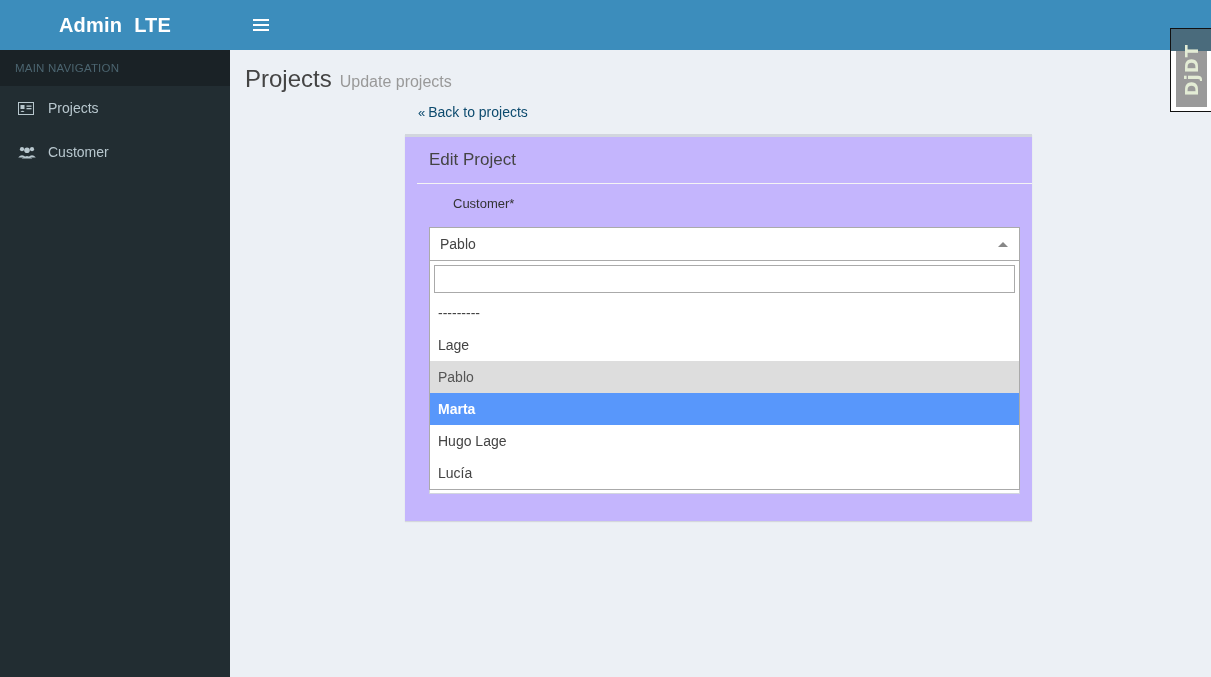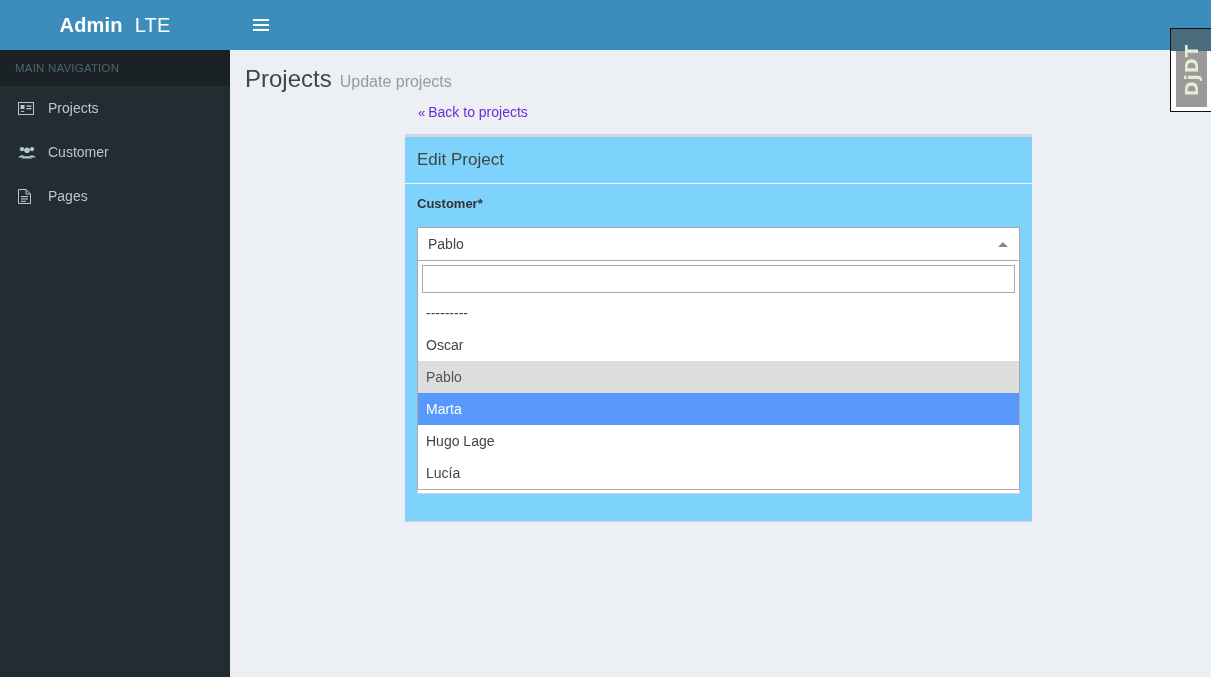--- a/index.html
+++ b/index.html
@@ -17,21 +17,21 @@
   
   .logo {
     position: absolute; left: 0; top: 0;
     width: 230px; height: 51px;
     background: #3c8dbc;
     color: #fff;
     display: flex; align-items: center; justify-content: center;
     font-size: 20px; letter-spacing: .2px;
   }
   .logo .lt-bold { font-weight: bold; }
-  .logo .lt-light { font-weight: 400; margin-left: 12px; }
+  .logo .lt-light { font-weight: 700; margin-left: 12px; }
 
   .navbar {
     position: absolute; left: 230px; top: 0;
     width: 981px; height: 50px;
     background: #3c8dbc;
   }
   .navbar-toggle {
     position: absolute; left: 8px; top: 0;
     width: 45px; height: 50px;
     display: flex; align-items: center; justify-content: center;
@@ -86,47 +86,49 @@
   .content-header h1 {
     margin: 0; font-size: 24px; font-weight: 300; color: #444;
     display: inline-block;
   }
   .content-header small {
     font-size: 16px; font-weight: 300; color: #999; margin-left: 8px;
   }
 
   .back-link-row { padding: 10px 15px 0 188px; }
   .back-link {
-    color: #6d28d9; font-size: 14px; text-decoration: none; cursor: pointer;
+    color: #0c4a6e; font-size: 14px; text-decoration: none; cursor: pointer;
   }
   .back-chev { font-size: 13px; margin-right: 3px; }
 
   
   .box-wrap { padding: 13px 15px 0 175px; }
   .box {
     position: relative;
-    background: #7dd3fc;
+    background: #c4b5fd;
     border-top: 3px solid #d2d6de;
     width: 627px;
     box-shadow: 0 1px 1px rgba(0,0,0,.1);
+    padding-left: 12px;
   }
   .box-header {
     padding: 14px 12px;
     border-bottom: 1px solid #f4f4f4;
   }
   .box-title {
     font-size: 17px; font-weight: 400; color: #444; line-height: 1;
   }
   .box-body { padding: 12px; }
 
   .form-group { margin-bottom: 15px; position: relative; }
   .form-label {
     display: block;
-    font-size: 13px; font-weight: bold; color: #333;
+    font-size: 13px; font-weight: normal; color: #333;
     margin-bottom: 5px;
+    margin-left: 24px;
   }
   .form-control {
     display: block; width: 100%;
     height: 34px; padding: 6px 12px;
     font-size: 14px; color: #555;
     background: #fff;
     border: 1px solid #d2d6de;
     border-radius: 0;
     font-family: "Liberation Sans", sans-serif;
     outline: none;
@@ -187,20 +189,21 @@
     cursor: pointer;
     line-height: 16px;
   }
   .select2-option.is-selected {
     background: #ddd;
     color: #555;
   }
   .select2-option.is-highlighted {
     background: #5897fb;
     color: #fff;
+    font-weight: bold;
   }
 
   
   .behind-field {
     border: 1px solid #d2d6de;
     background: #fff;
     width: 100%;
   }
   .behind-input { height: 34px; }
   .behind-textarea { height: 100px; position: relative; }
@@ -284,32 +287,20 @@
           <circle cx="14" cy="3.2" r="2.1" fill="#b8c7ce"></circle>
           <circle cx="9" cy="4.2" r="2.8" fill="#b8c7ce"></circle>
           <path d="M0.2 11.5 q3.8-4.4 7.6 0z" fill="#b8c7ce"></path>
           <path d="M10.2 11.5 q3.8-4.4 7.6 0z" fill="#b8c7ce"></path>
           <path d="M3.6 12.6 q5.4-5.2 10.8 0z" fill="#b8c7ce"></path>
         </svg>
       </span>
       <span>Customer</span>
     </a>
 
-    <a class="nav-item">
-      <span class="nav-icon">
-        <svg width="13" height="15" viewBox="0 0 13 15">
-          <path d="M0.5 0.5 H8 L12.5 5 V14.5 H0.5 Z" fill="none" stroke="#b8c7ce"></path>
-          <path d="M8 0.5 V5 H12.5" fill="none" stroke="#b8c7ce"></path>
-          <rect x="3" y="7" width="7" height="1.1" fill="#b8c7ce"></rect>
-          <rect x="3" y="9.4" width="7" height="1.1" fill="#b8c7ce"></rect>
-          <rect x="3" y="11.8" width="5" height="1.1" fill="#b8c7ce"></rect>
-        </svg>
-      </span>
-      <span>Pages</span>
-    </a>
   </div>
 
   <div class="content-wrapper">
 
     <div class="content-header">
       <h1>Projects</h1><small>Update projects</small>
     </div>
 
     <div class="back-link-row">
       <a class="back-link"><span class="back-chev">«</span><span>Back to projects</span></a>
@@ -334,21 +325,21 @@
                   <span class="caret-up"></span>
                 </span>
               </div>
 
               <div class="select2-dropdown">
                 <div class="select2-search">
                   <input type="text" autofocus="" value="" style="">
                 </div>
                 <ul class="select2-results">
                   <li class="select2-option">---------</li>
-                  <li class="select2-option">Oscar</li>
+                  <li class="select2-option">Lage</li>
                   <li class="select2-option is-selected">Pablo</li>
                   <li class="select2-option is-highlighted">Marta</li>
                   <li class="select2-option">Hugo Lage</li>
                   <li class="select2-option">Lucía</li>
                 </ul>
               </div>
             </div>
           </div>
 
           <div class="form-group">

